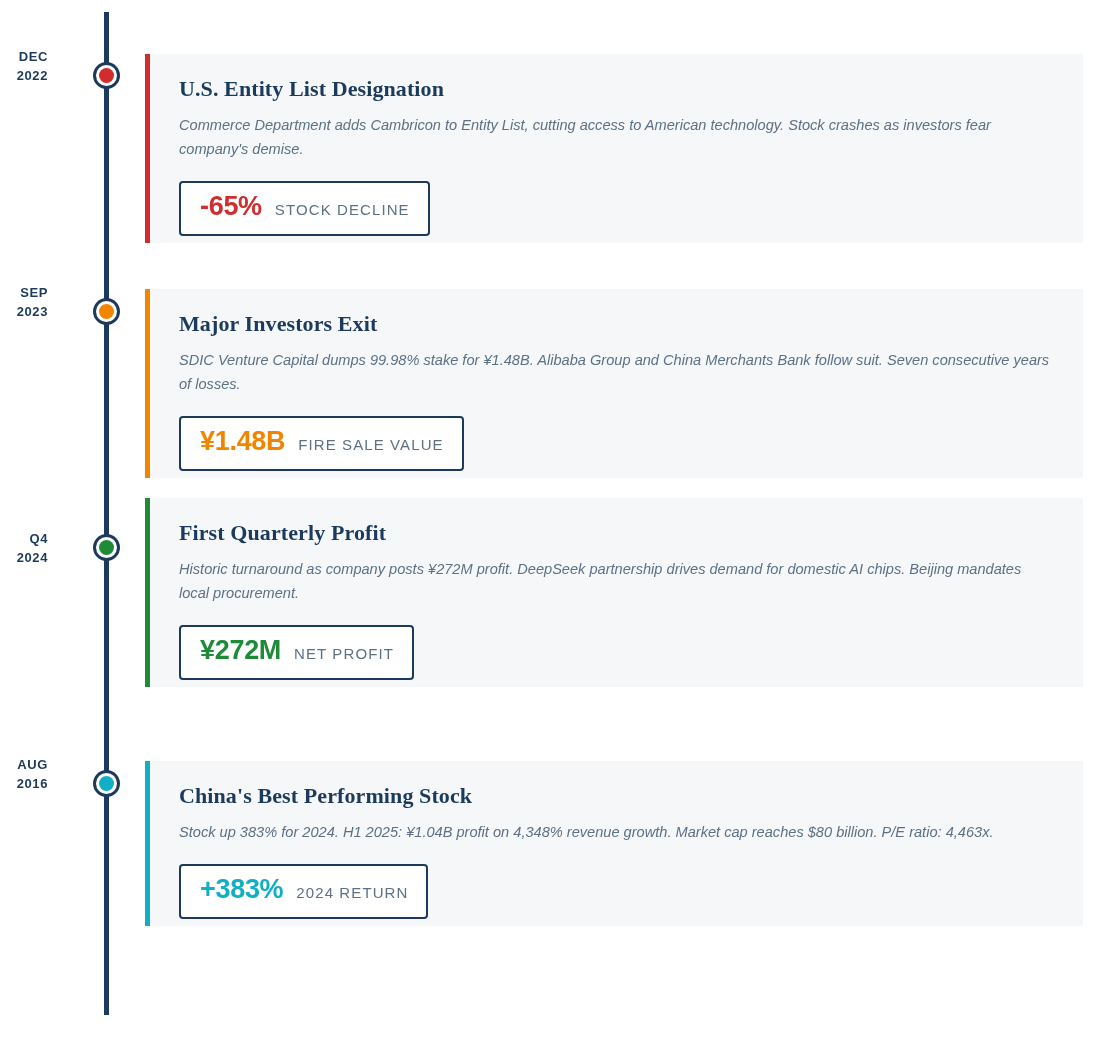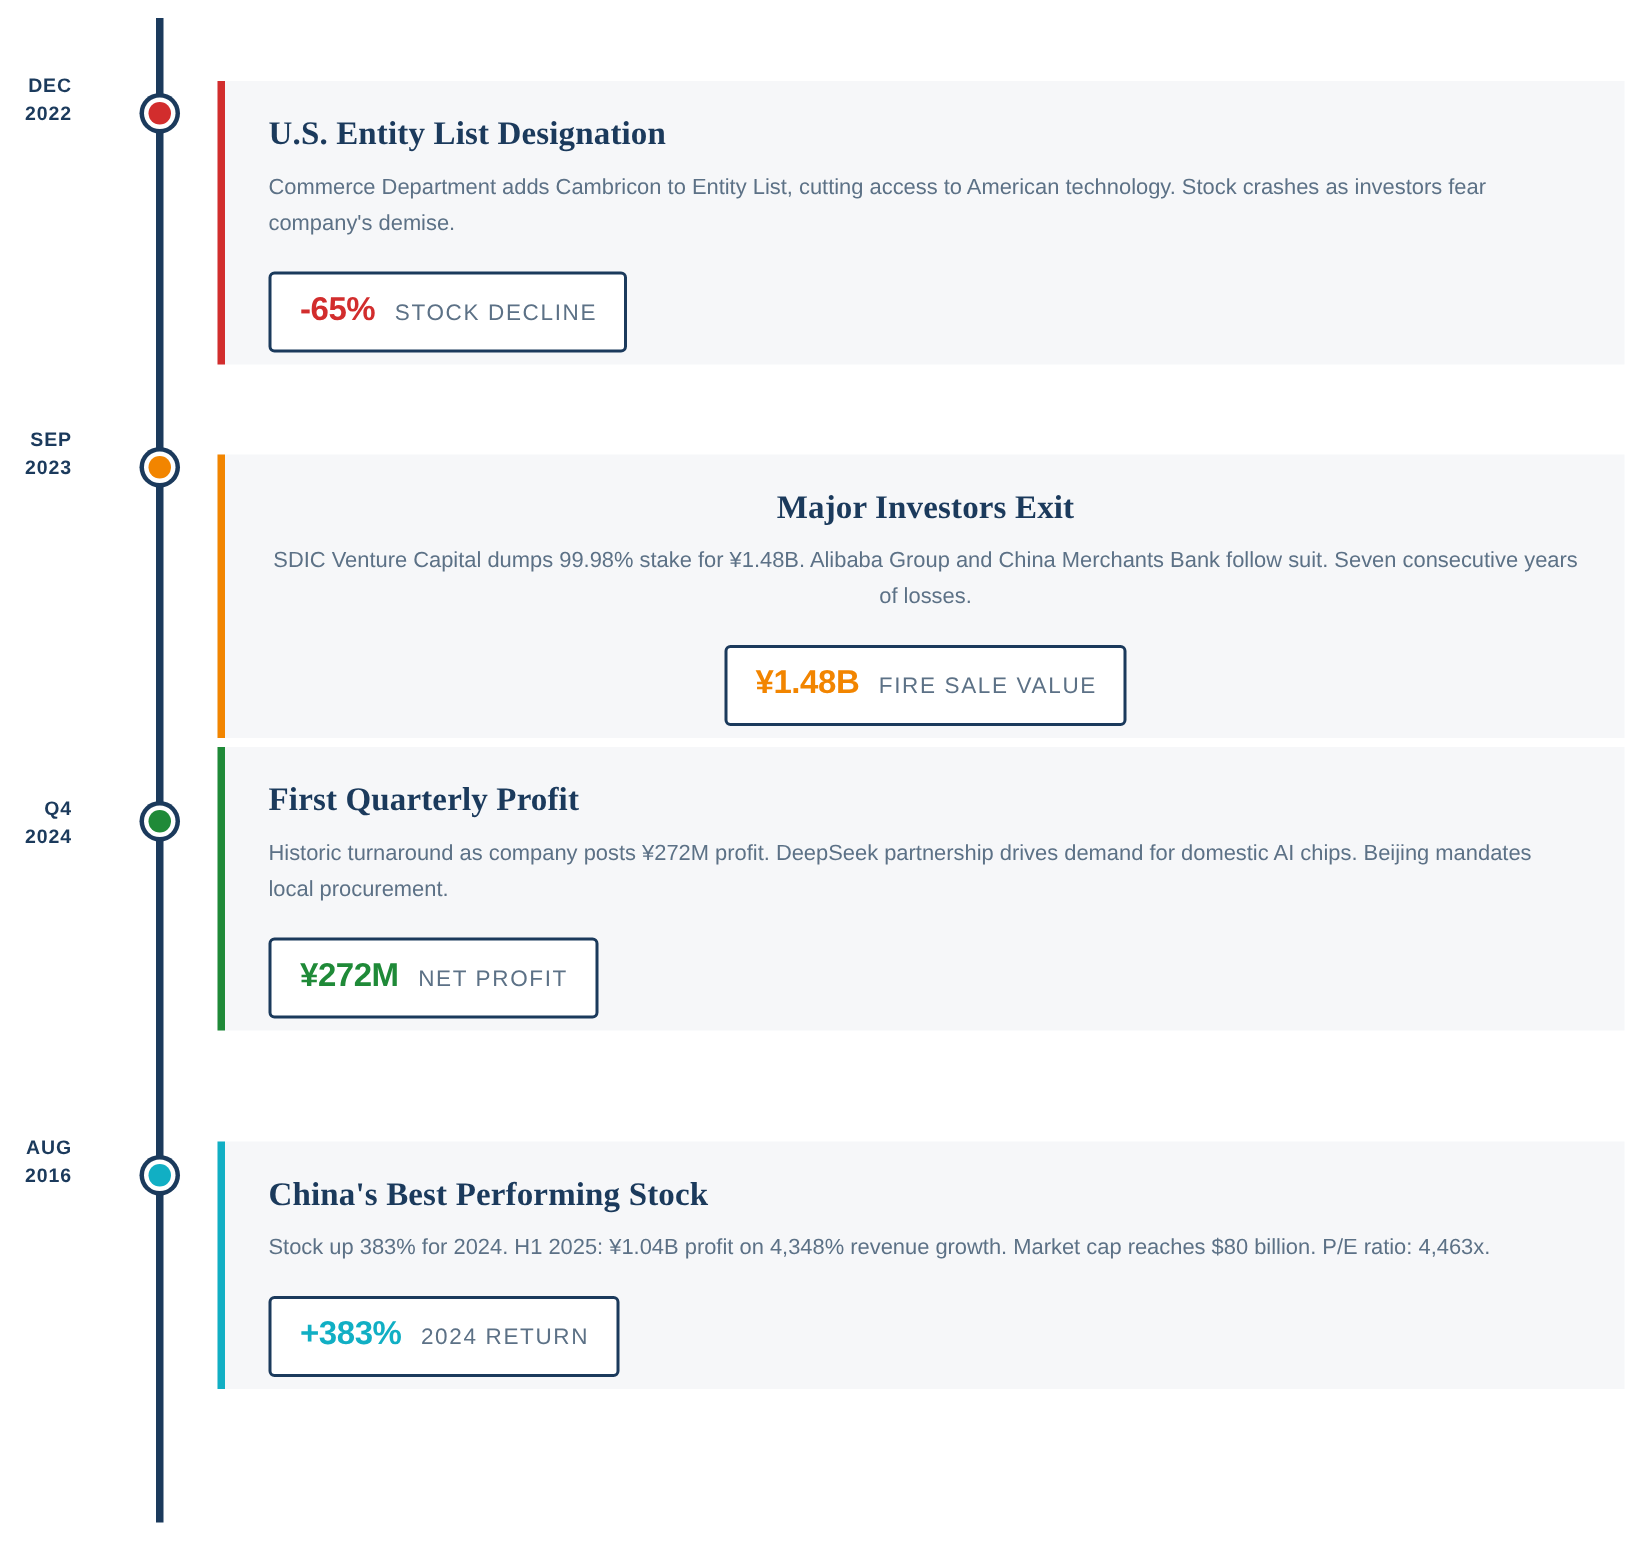--- a/index.html
+++ b/index.html
@@ -110,33 +110,34 @@
     letter-spacing: 0.1px;
     line-height: 26px;
   }
 
   .card-desc {
     margin: 11px 0 0 0;
     font-size: 14.6px;
     line-height: 24px;
     color: #5c7186;
     max-width: 880px;
+    font-style: italic;
   }
 
   .metric-box {
     display: inline-flex;
     align-items: baseline;
     margin-top: 20px;
     background: #ffffff;
     border: 2px solid #1b3a5c;
     border-radius: 4px;
     padding: 9px 18px 10px 19px;
   }
   .metric-value {
-    font-size: 22px;
+    font-size: 27px;
     font-weight: bold;
     letter-spacing: -0.3px;
     line-height: 28px;
   }
   .metric-label {
     margin-left: 13px;
     font-size: 15px;
     font-weight: normal;
     letter-spacing: 1.1px;
     color: #5c7186;
@@ -162,21 +163,21 @@
             <span class="metric-value" style="color: rgb(210, 45, 45);">-65%</span>
             <span class="metric-label">STOCK DECLINE</span>
           </div></div>
       </div>
       <div class="entry" style="top: 0px;">
         <div class="entry-date" style="top: 283px;"><span>SEP</span><span class="date-year">2023</span></div>
         <div class="entry-marker" style="top: 298px;">
           <div class="marker-inner"></div>
           <div class="marker-core" style="background: rgb(242, 133, 0);"></div>
         </div>
-        <div class="entry-card" style="top: 303px; height: 189px; border-left-color: rgb(242, 133, 0); text-align: center;"><h2 class="card-title">Major Investors Exit</h2><p class="card-desc">SDIC Venture Capital dumps 99.98% stake for ¥1.48B. Alibaba Group and China Merchants Bank follow suit. Seven consecutive years of losses.</p><div class="metric-box">
+        <div class="entry-card" style="top: 289px; height: 189px; border-left-color: rgb(242, 133, 0);"><h2 class="card-title">Major Investors Exit</h2><p class="card-desc">SDIC Venture Capital dumps 99.98% stake for ¥1.48B. Alibaba Group and China Merchants Bank follow suit. Seven consecutive years of losses.</p><div class="metric-box">
             <span class="metric-value" style="color: rgb(242, 133, 0);">¥1.48B</span>
             <span class="metric-label">FIRE SALE VALUE</span>
           </div></div>
       </div>
       <div class="entry" style="top: 0px;">
         <div class="entry-date" style="top: 519px; margin-top: 10px;"><span>Q4</span><span class="date-year">2024</span></div>
         <div class="entry-marker" style="top: 534px;">
           <div class="marker-inner"></div>
           <div class="marker-core" style="background: rgb(31, 138, 56);"></div>
         </div>

